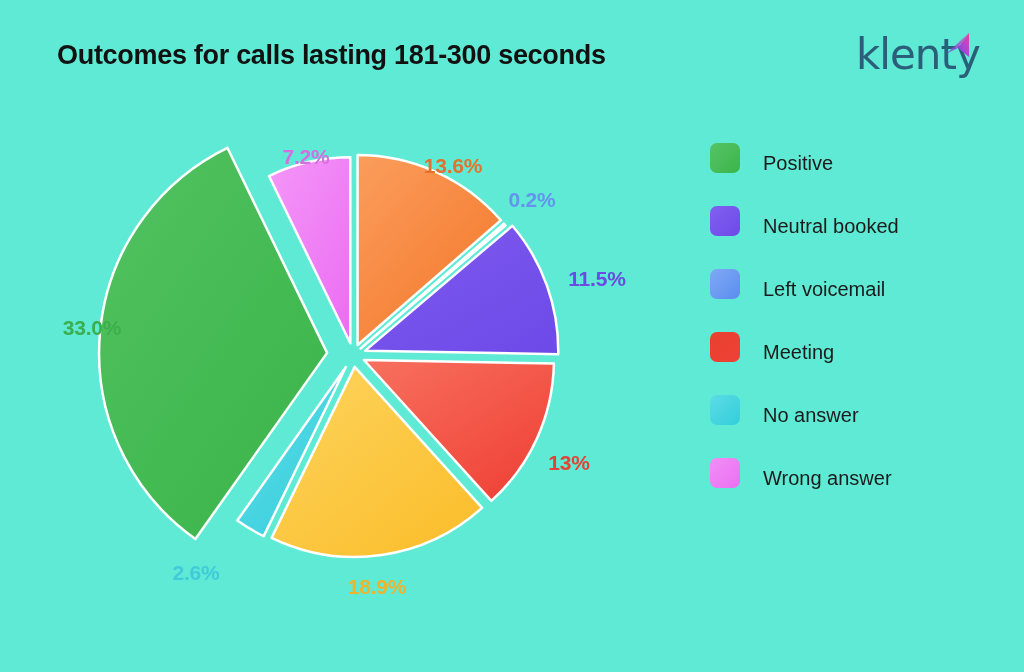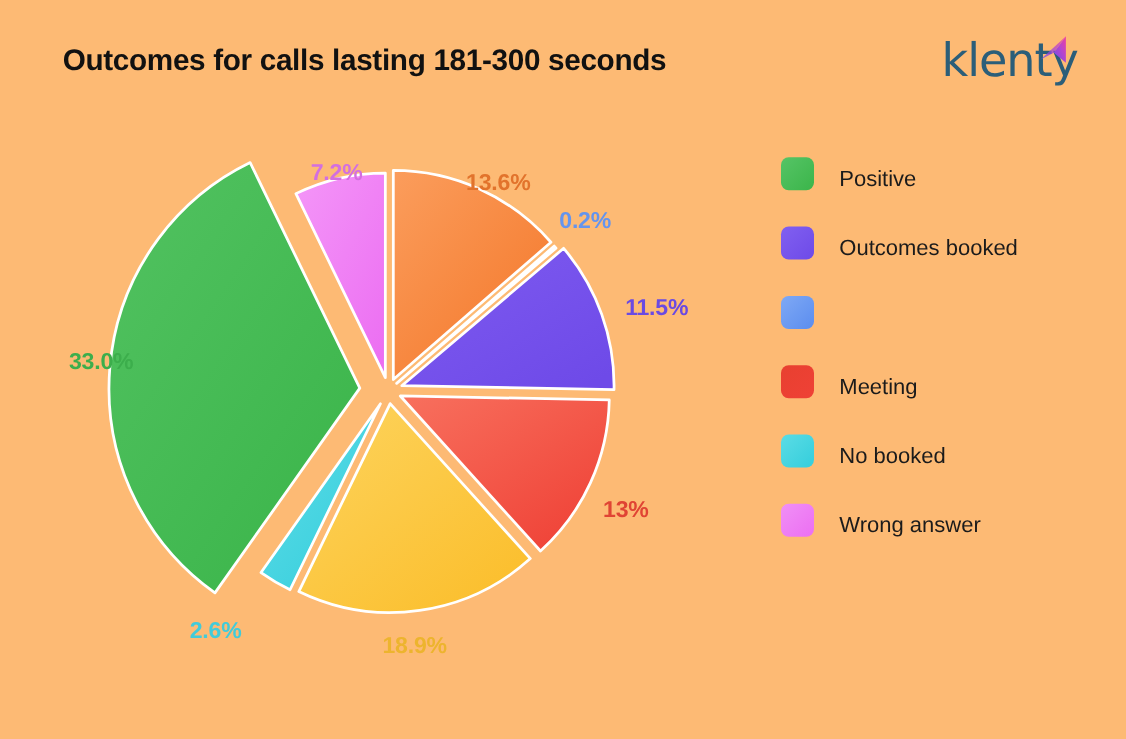--- a/index.html
+++ b/index.html
@@ -3,21 +3,21 @@
 <meta charset="utf-8">
 <style>
   html,body{margin:0;padding:0;}
   body{
     width:1024px;height:672px;
     background:#ffffff;
     font-family:"Liberation Sans", sans-serif;
     overflow:hidden;
     position:relative;
   }
-  #page{position:relative;width:1024px;height:672px;background:#fdba74;text-align:right;}
+  #page{position:relative;width:1024px;height:672px;background:#5eead4;text-align:right;}
 
   
   #title{
     position:absolute;
     left:57px; top:40px;
     font-size:27px;
     font-weight:bold;
     color:#111111;
     letter-spacing:-0.3px;
     white-space:nowrap;
@@ -166,32 +166,33 @@
     </svg>
   </div>
 
   <div id="legend">
       <div class="legend-item">
         <div class="legend-swatch" style="background: linear-gradient(135deg, rgb(86, 196, 102), rgb(59, 181, 74));"></div>
         <div class="legend-label">Positive</div>
       </div>
       <div class="legend-item">
         <div class="legend-swatch" style="background: linear-gradient(135deg, rgb(129, 96, 240), rgb(110, 74, 232));"></div>
-        <div class="legend-label">Outcomes booked</div>
+        <div class="legend-label">Neutral booked</div>
       </div>
       <div class="legend-item">
         <div class="legend-swatch" style="background: linear-gradient(135deg, rgb(127, 169, 245), rgb(91, 141, 239));"></div>
+        <div class="legend-label">Left voicemail</div>
       </div>
       <div class="legend-item">
         <div class="legend-swatch" style="background: linear-gradient(135deg, rgb(232, 64, 48), rgb(239, 65, 54));"></div>
         <div class="legend-label">Meeting</div>
       </div>
       <div class="legend-item">
         <div class="legend-swatch" style="background: linear-gradient(135deg, rgb(91, 220, 229), rgb(52, 206, 220));"></div>
-        <div class="legend-label">No booked</div>
+        <div class="legend-label">No answer</div>
       </div>
       <div class="legend-item">
         <div class="legend-swatch" style="background: linear-gradient(135deg, rgb(240, 143, 246), rgb(236, 111, 242));"></div>
         <div class="legend-label">Wrong answer</div>
       </div>
     </div>
 
 </div>
 
 </body></html>

